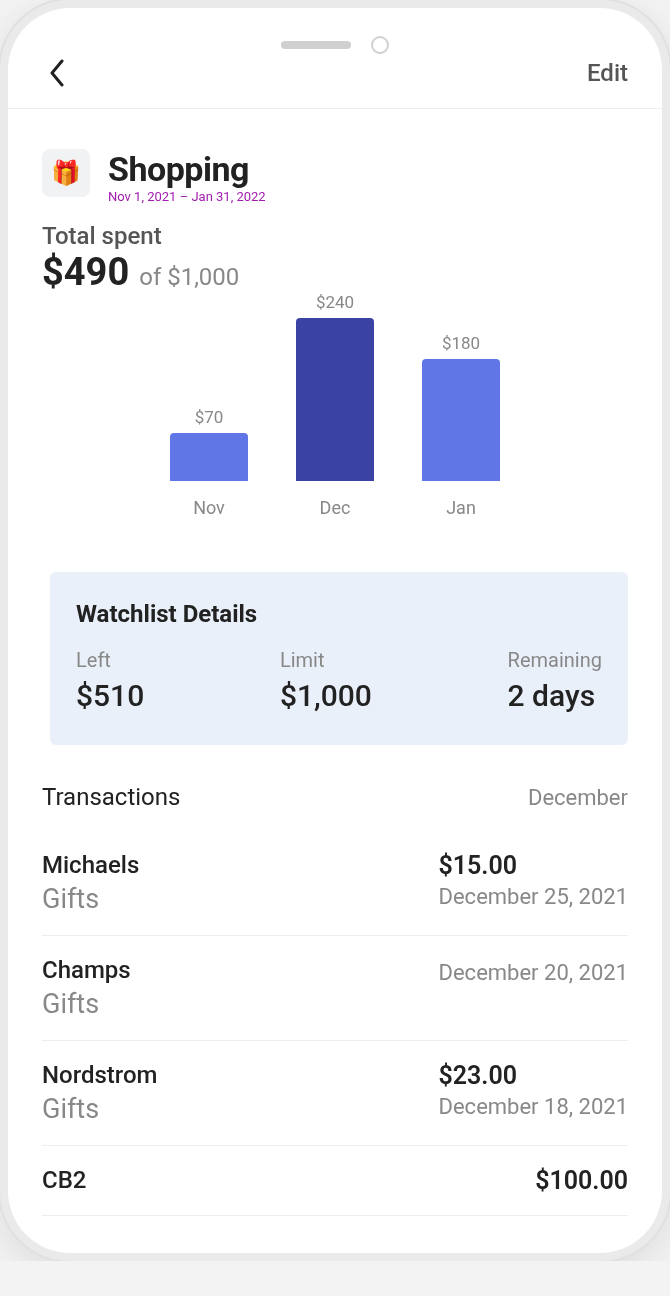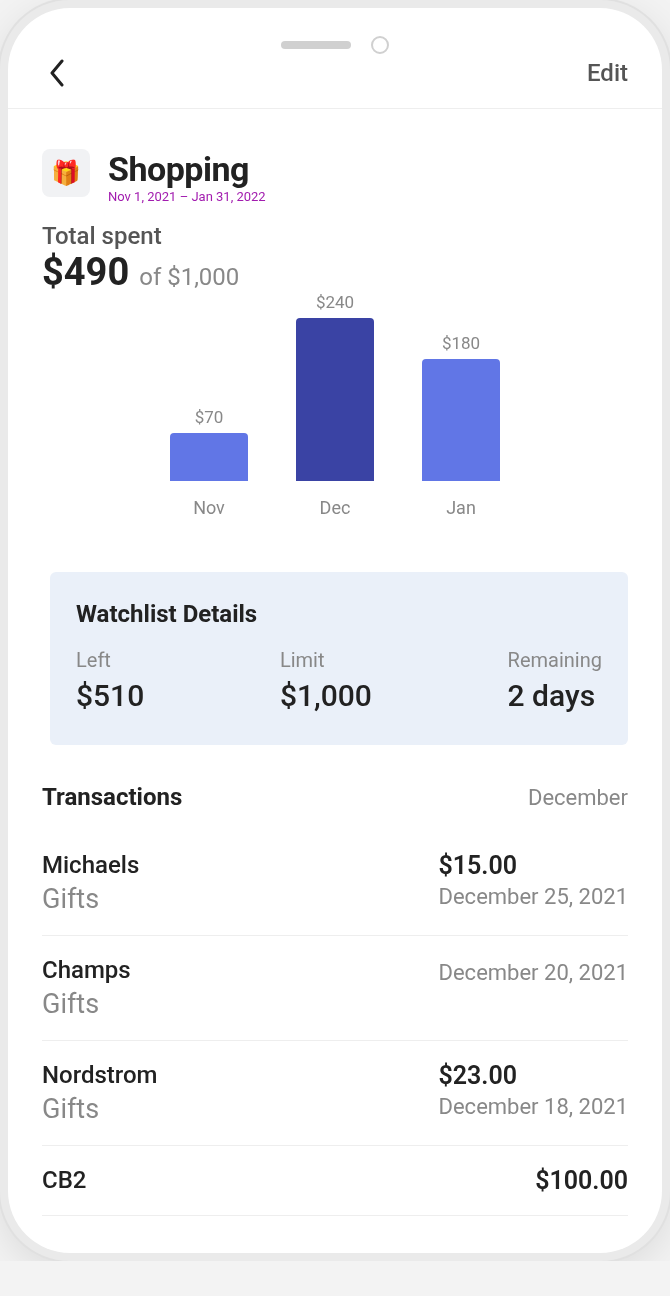--- a/index.html
+++ b/index.html
@@ -51,21 +51,21 @@
       background:#eaf0f9; border-radius:6px; padding:28px 26px 32px 26px;
       margin-top:18px;
       margin-left:8px;
     }
     .watch h2 { font-size:24px; font-weight:700; color:#222; margin-bottom:20px;}
     .watch-row { display:flex; justify-content:space-between; }
     .watch-col .k { font-size:20px; color:#888; margin-bottom:6px;}
     .watch-col .v { font-size:30px; font-weight:500; color:#222;}
     .tx-sec { margin-top:38px; }
     .tx-hdr { display:flex; justify-content:space-between; align-items:center; margin-bottom:20px;}
-    .tx-hdr .t { font-size:24px; font-weight:700; color:#222;}
+    .tx-hdr .t { font-size:24px; font-weight:400; color:#222;}
     .tx-hdr .m { font-size:22px; color:#888;}
     .tx { padding:20px 0; border-bottom:1px solid #eee; display:flex; justify-content:space-between;gap:44px;}
     .tx .l .name { font-size:24px; color:#222; font-weight:500;}
     .tx .l .cat { font-size:27px; color:#888; margin-top:4px;}
     .tx .r { text-align:left;}
     .tx .r .amt { font-size:25px; color:#222; font-weight:600;}
     .tx .r .date { font-size:22px; color:#888; margin-top:4px;}
   </style>
 </head>
 <body>

